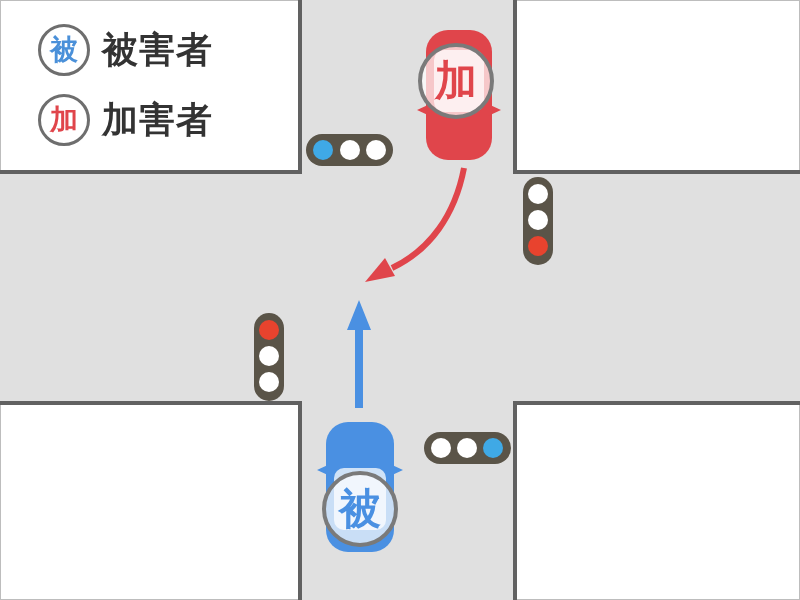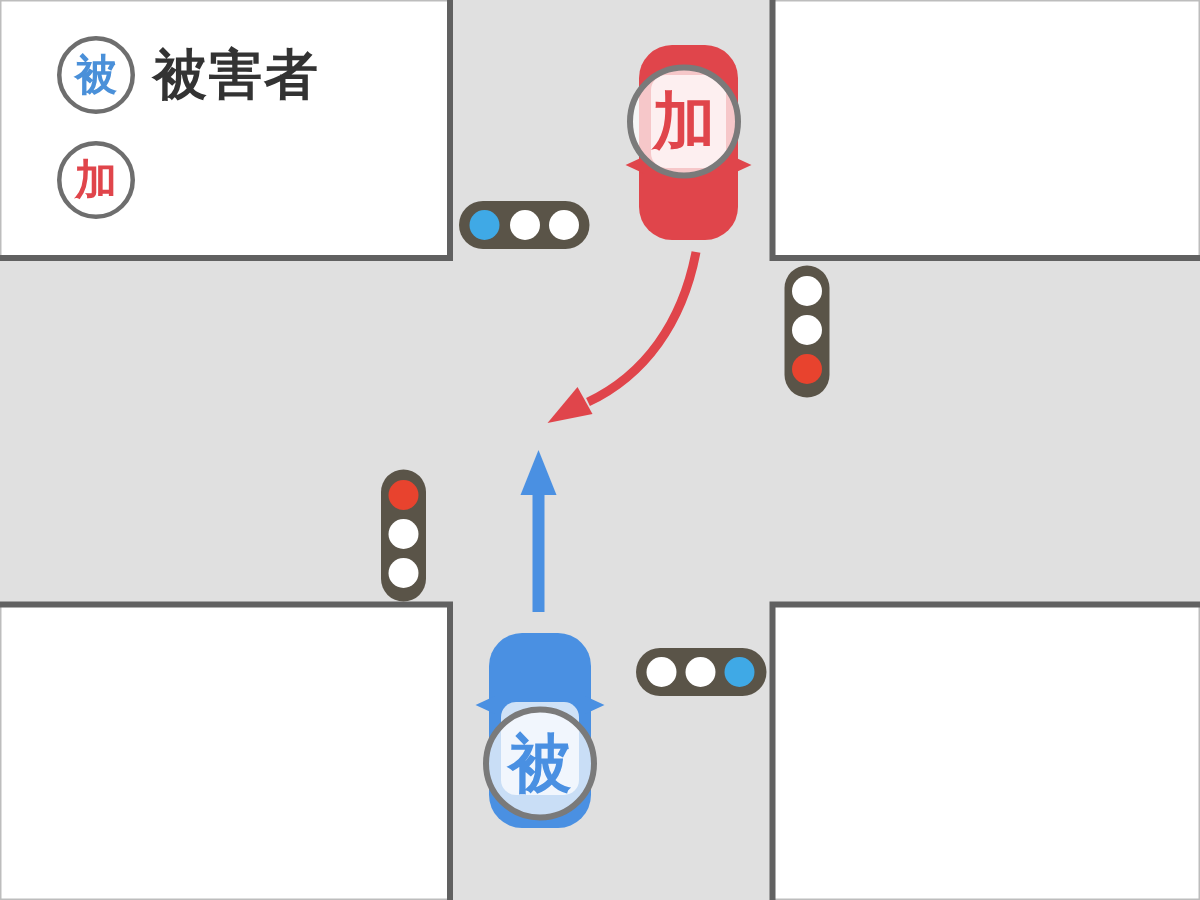--- a/index.html
+++ b/index.html
@@ -85,14 +85,15 @@
 <div class="car-badge" style="left:418px;top:43px;color:#e0454b;">加</div>
 <div class="car-badge" style="left:322px;top:471px;color:#4a90e2;">被</div>
 
 <div class="legend">
   <div class="legend-row">
     <div class="legend-badge" style="color:#4a90d9;">被</div>
     <span class="legend-text">被害者</span>
   </div>
   <div class="legend-row">
     <div class="legend-badge" style="color:#e0454b;">加</div>
+    <span class="legend-text">加害者</span>
   </div>
 </div>
 
 </body></html>

